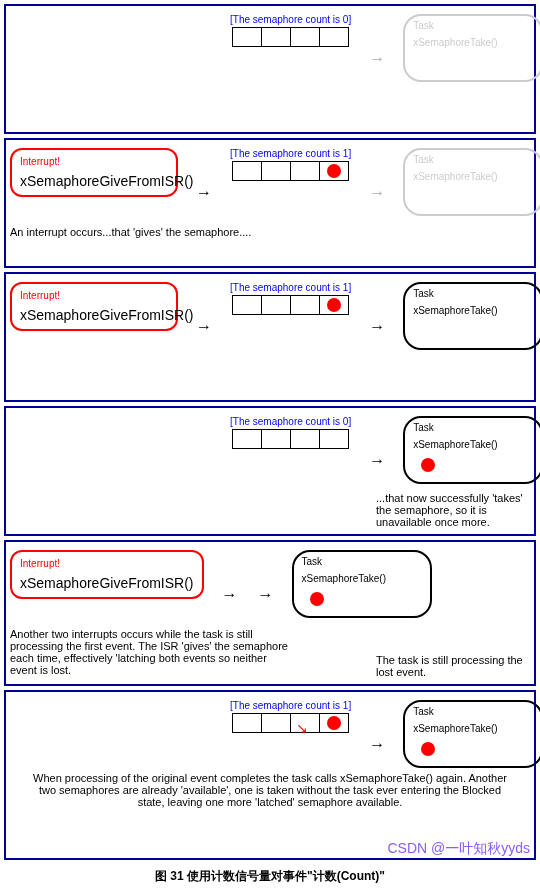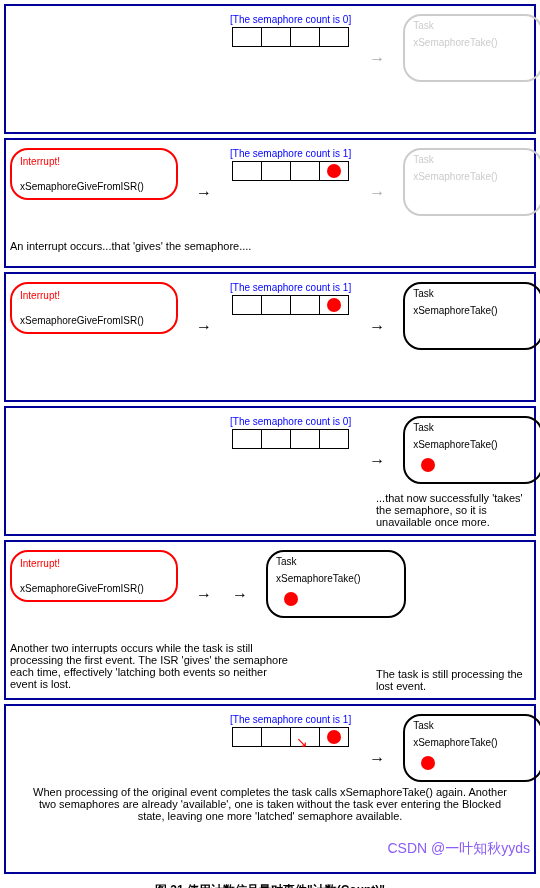--- a/index.html
+++ b/index.html
@@ -1,37 +1,37 @@
 <!DOCTYPE html>
 <html><head>
 <meta charset="utf-8">
 <style>
 body{margin:0;font-family:Arial,sans-serif;font-size:11px;background:#fff;width:540px}
 .frame{border:2px solid #009;margin:4px;padding:8px 4px;position:relative;min-height:110px}
 .frame.last{min-height:150px}
 .row{display:flex;align-items:flex-start;gap:16px}
-.isr-box{border:2px solid #f00;border-radius:18px;padding:6px 8px;min-width:148px}
+.isr-box{border:2px solid #f00;border-radius:12px;padding:6px 8px;min-width:148px}
 .isr-box.hidden{visibility:hidden}
 .isr-title{color:#f00;font-size:10px}
-.isr-fn{font-size:10px;margin-top:14px}
+.isr-fn{font-size:14px;margin-top:6px}
 .count-label{color:#00f;font-size:10px;white-space:nowrap}
 .queue-wrap{display:flex;flex-direction:column;align-items:center}
 .queue{display:flex;border:1px solid #000;margin-top:2px}
 .cell{width:28px;height:18px;border-right:1px solid #000;position:relative}
 .cell:last-child{border-right:none}
 .dot{width:14px;height:14px;background:#f00;border-radius:50%;position:absolute;top:2px;left:7px}
 .arrow{color:#000;font-size:16px;align-self:center;margin:18px 2px 0 2px}
 .arrow.gray{color:#aaa}
 .task-box{border:2px solid #000;border-radius:18px;padding:4px 8px;min-width:120px;min-height:56px;position:relative}
 .task-box.gray{border-color:#ccc;color:#ccc}
 .task-title{font-size:10px}
 .task-fn{font-size:10px;margin-top:6px}
 .tdot{width:14px;height:14px;background:#f00;border-radius:50%;margin-top:8px;margin-left:8px}
 .caption-right{font-size:11px;margin-top:6px;max-width:150px;position:absolute;right:8px;bottom:6px}
-.caption-left{font-size:11px;margin-top:24px;max-width:280px}
+.caption-left{font-size:11px;margin-top:10px;max-width:280px}
 .center-caption{font-size:11px;text-align:center;margin:4px 20px}
 .fig-caption{text-align:center;font-size:12px;font-weight:bold;padding:4px}
 .wm{position:fixed;right:10px;bottom:30px;color:#8b5cf6;font-size:14px}
 .late-arrow{position:absolute;left:290px;top:28px;color:#f00;font-size:14px}
 </style>
 </head>
 <body>
 
 <div id="root">
     <div class="frame">

